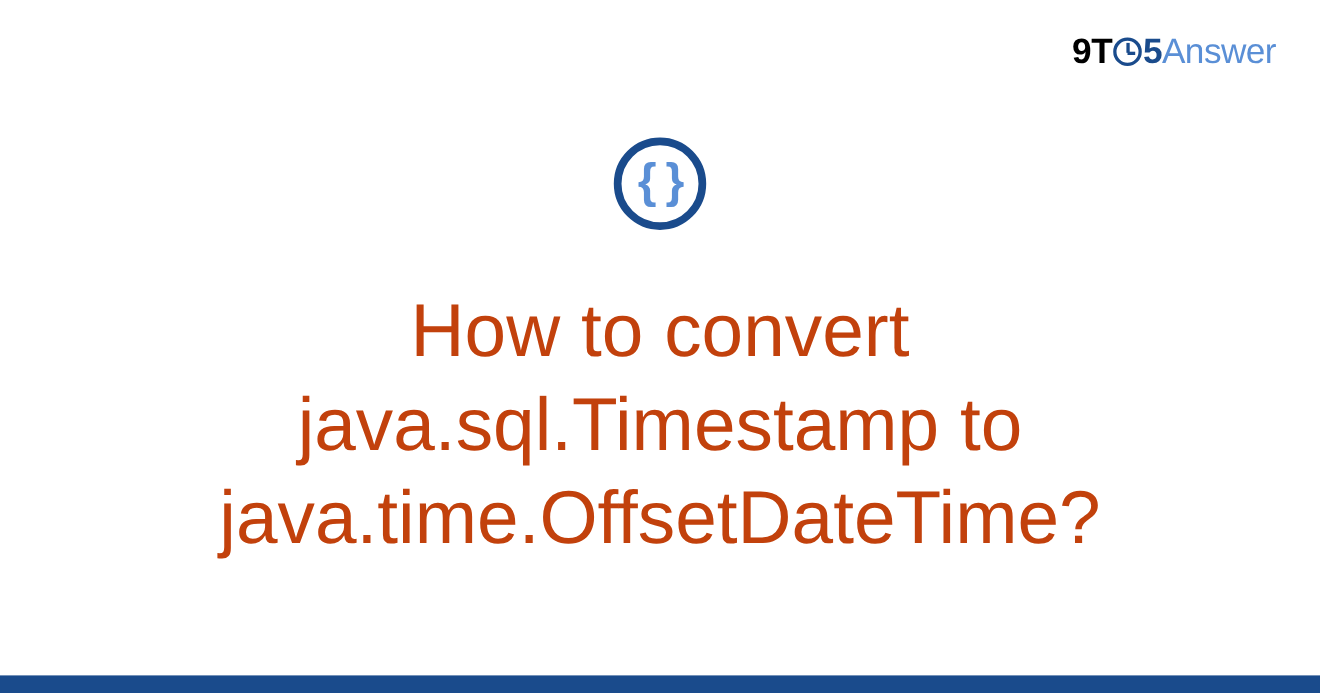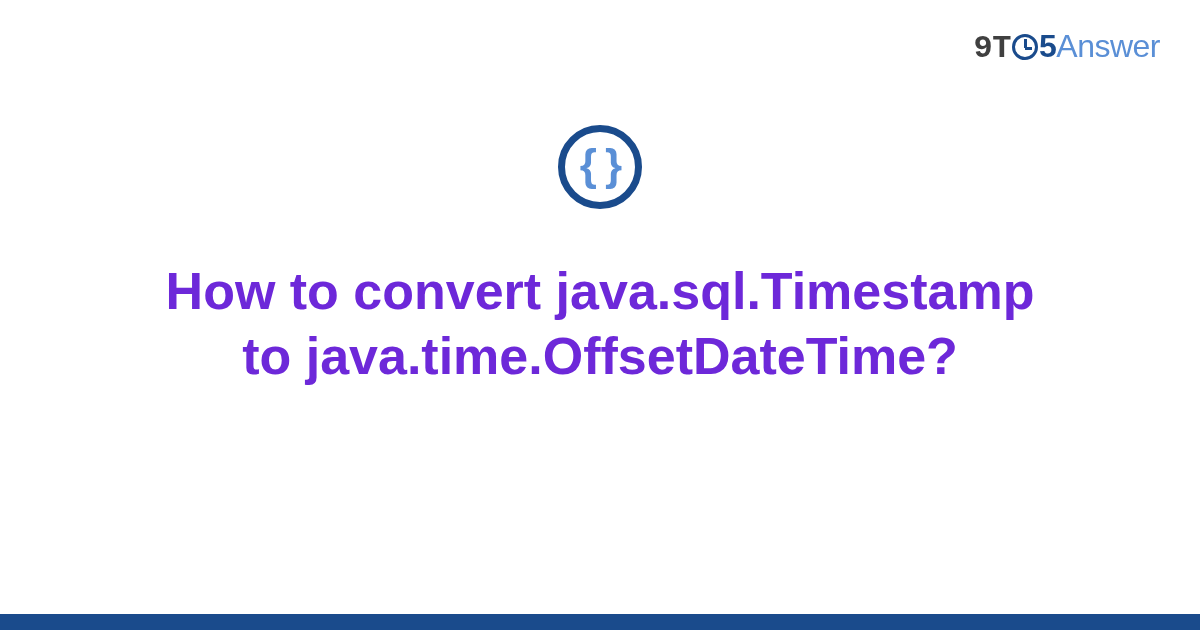--- a/index.html
+++ b/index.html
@@ -17,22 +17,21 @@
     }
     .logo {
       position: absolute;
       top: 28px;
       right: 40px;
       font-size: 32px;
       font-weight: 600;
       letter-spacing: -0.5px;
     }
     .logo-9t {
-      color: #404040;
-      font-family: Liberation Mono, monospace;
+      color: #000000;
     }
     .logo-clock {
       display: inline-block;
       width: 26px;
       height: 26px;
       border: 3px solid #1a4b8c;
       border-radius: 50%;
       position: relative;
       vertical-align: -3px;
       margin: 0 1px;
@@ -84,23 +83,23 @@
     }
     .braces-text {
       color: #5a8fd6;
       font-size: 44px;
       font-weight: 700;
       letter-spacing: -2px;
       line-height: 1;
       margin-top: -4px;
     }
     .title {
-      font-size: 52px;
-      font-weight: 700;
-      color: #6d28d9;
+      font-size: 68px;
+      font-weight: 400;
+      color: #c2410c;
       text-align: center;
       line-height: 1.25;
       max-width: 900px;
     }
     .bottom-bar {
       position: absolute;
       bottom: 0;
       left: 0;
       right: 0;
       height: 16px;

